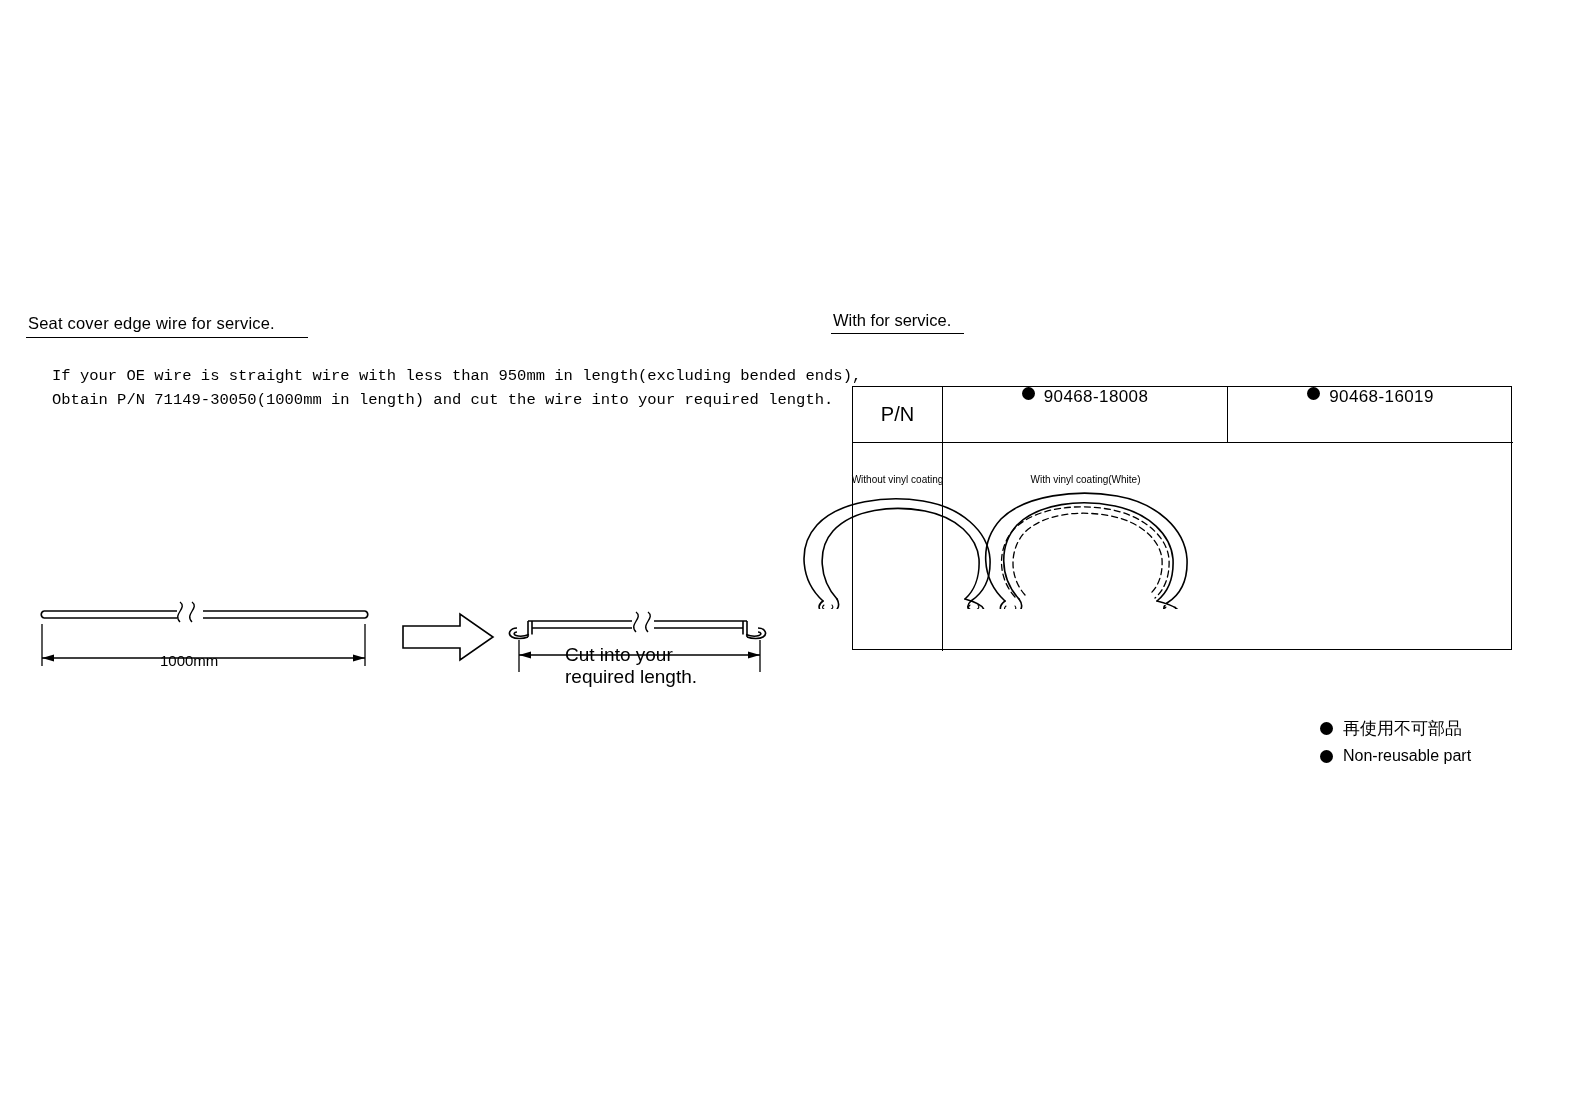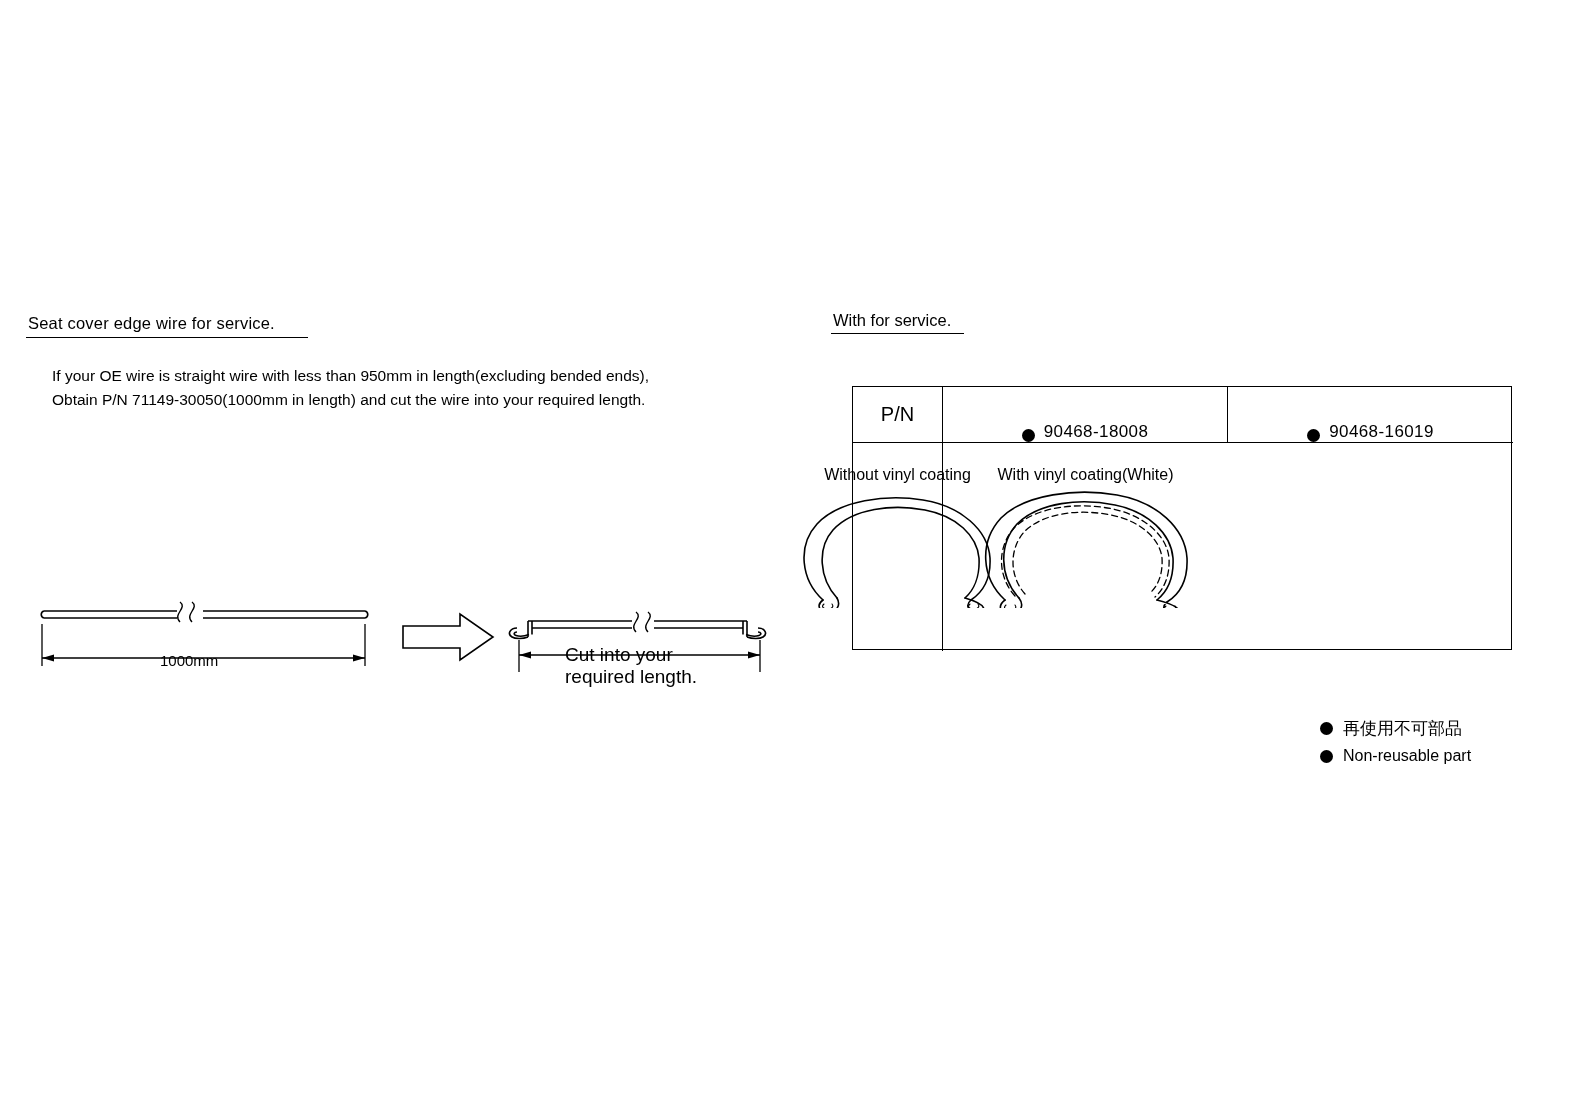--- a/index.html
+++ b/index.html
@@ -45,20 +45,21 @@
     height: 0;
     border-top: 1.6px solid #000;
   }
   #left-body {
     position: absolute;
     left: 52px;
     top: 360px;
     font-size: 15.5px;
     line-height: 24px;
     white-space: nowrap;
+    font-family: Liberation Mono, monospace;
   }
   #service-pn-box {
     position: absolute;
     left: 231px;
     top: 502px;
     width: 392px;
     height: 35px;
     border: 1.6px solid #000;
     box-sizing: border-box;
     display: flex;
@@ -136,41 +137,41 @@
   .cell-border-r { border-right: 1.6px solid #000; }
   .cell-border-b { border-bottom: 1.6px solid #000; }
   .hdr-cell {
     display: flex;
     align-items: center;
     justify-content: center;
     font-size: 20px;
   }
   .pn-cell {
     display: flex;
-    align-items: flex-end;
+    align-items: flex-start;
     justify-content: center;
     font-size: 17px;
     letter-spacing: .4px;
   }
   .pn-cell .dot {
     display: inline-block;
     width: 13px; height: 13px;
     border-radius: 50%;
     background: #000;
     margin-right: 9px;
     vertical-align: middle;
   }
   .shape-cell {
     display: flex;
     flex-direction: column;
     align-items: center;
   }
   .shape-caption {
-    margin-top: 23px;
-    font-size: 16px;
+    margin-top: 31px;
+    font-size: 10px;
     white-space: nowrap;
   }
   .shape-art { margin-top: 4px; }
   #shape-row-label {
     display: flex;
     align-items: center;
     justify-content: center;
     font-size: 16px;
   }
 

